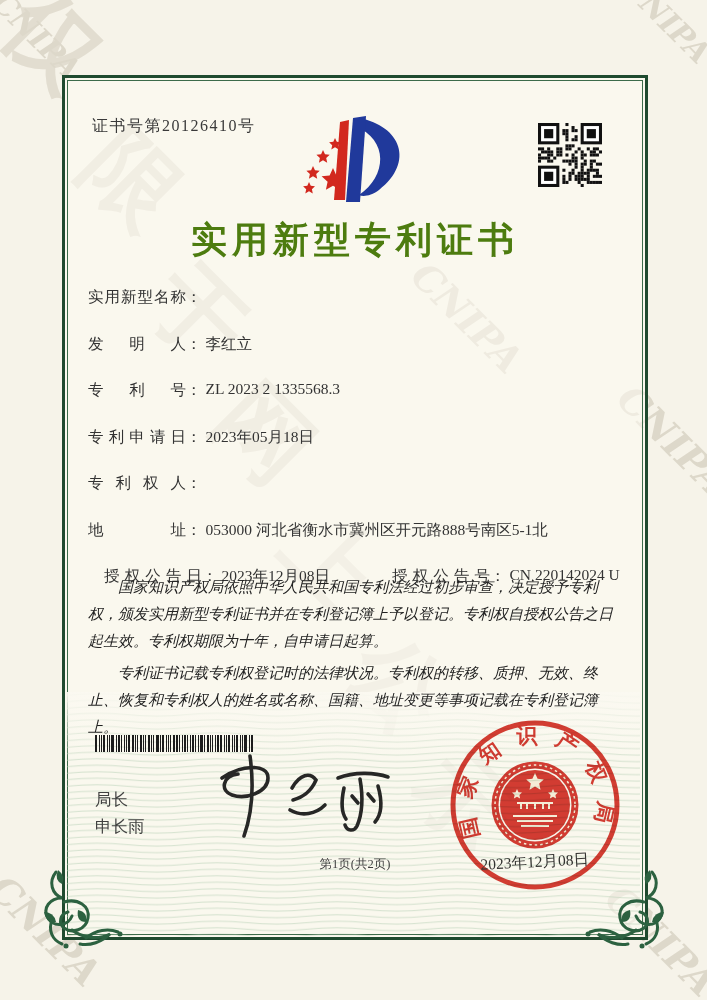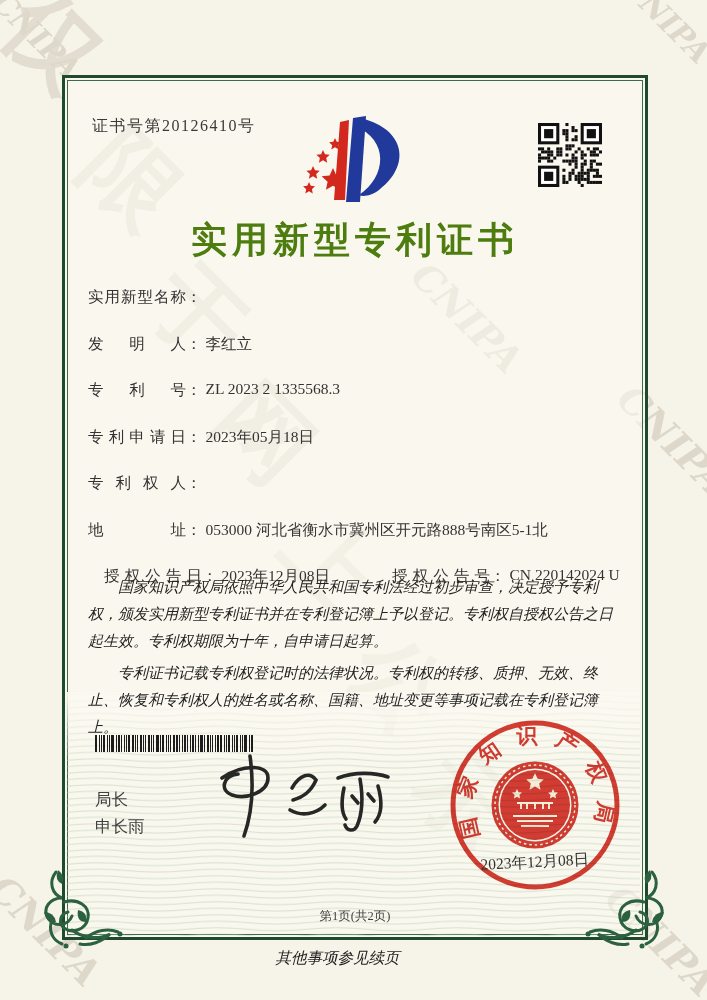--- a/index.html
+++ b/index.html
@@ -62,21 +62,21 @@
   .legal{position:absolute;left:88px;top:574px;width:534px;font-size:15px;line-height:27px;
          font-style:italic;color:#222;z-index:2;}
   .legal p{text-indent:2em;margin-bottom:5px;}
 
   
   .barcode{position:absolute;left:95px;top:735px;z-index:2;}
   .officer{position:absolute;left:95px;top:786px;z-index:2;
            font-family:"Liberation Sans","DejaVu Sans",sans-serif;font-size:16.5px;color:#404040;line-height:27px;}
   .sig{position:absolute;left:198px;top:748px;z-index:2;}
   .seal{position:absolute;left:447px;top:717px;z-index:3;mix-blend-mode:multiply;opacity:.95;}
-  .pageno{position:absolute;left:62px;top:908px;width:586px;text-align:center;font-size:12.5px;color:#3f3f3f;z-index:2;}
+  .pageno{position:absolute;left:62px;top:856px;width:586px;text-align:center;font-size:12.5px;color:#3f3f3f;z-index:2;}
   .footnote{position:absolute;left:0;top:948px;width:675px;text-align:center;font-size:15.5px;
             font-style:italic;color:#222;z-index:2;}
   .sr{position:absolute;width:1px;height:1px;overflow:hidden;clip:rect(0 0 0 0);}
 </style>
 </head>
 <body>
 
 <div class="page">
 
   <div>
@@ -441,15 +441,14 @@
         <path d="M66,99 h44"></path>
         <path d="M74,92 v-6 h28 v6"></path>
         <path d="M80,92 v-5 M88,92 v-5 M96,92 v-5"></path>
         <path d="M70,86 h36"></path>
       </g>
     </g>
     <text x="88" y="150" font-size="15.5" fill="#2a2a2a" text-anchor="middle" transform="rotate(-3 88 150)">2023年12月08日</text>
   </svg>
 
   <div class="pageno">第1页(共2页)</div>
-  <div class="footnote">其他事项参见续页</div>
 
 </div>
 
 </body></html>

